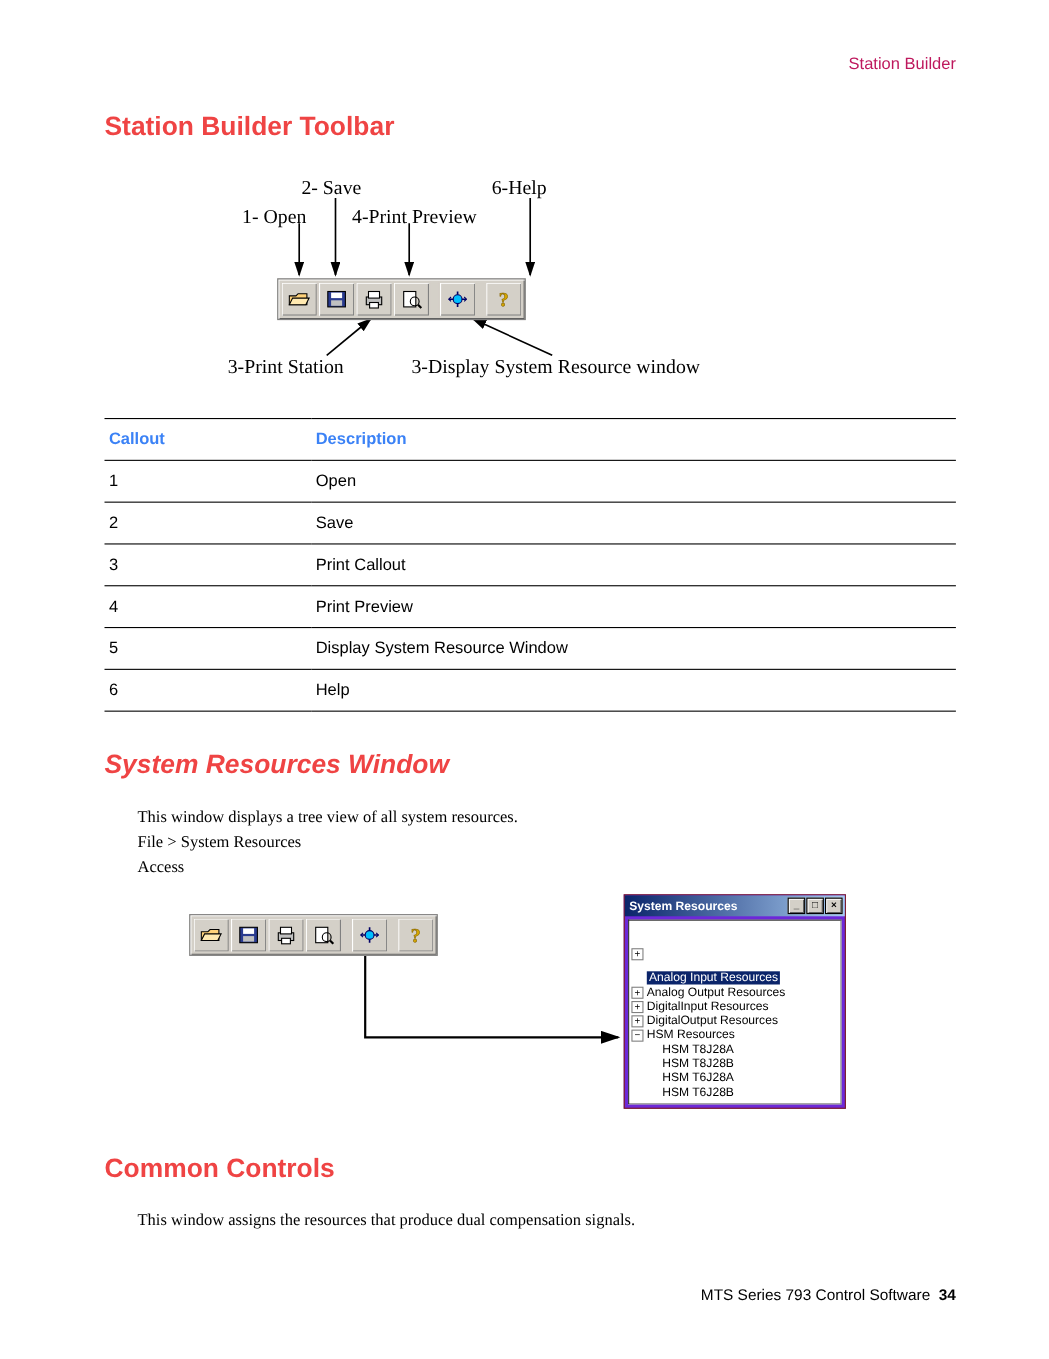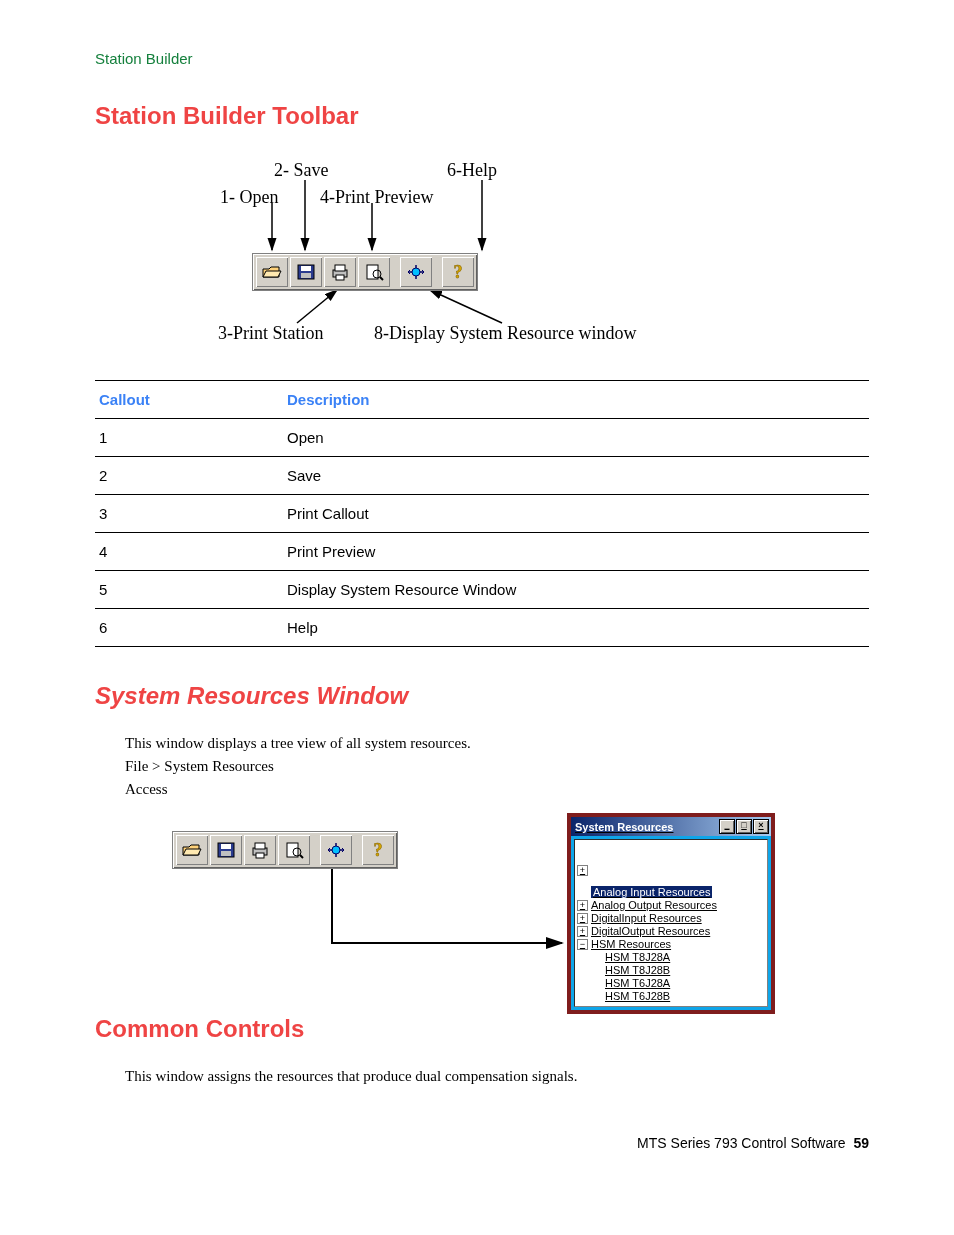--- a/index.html
+++ b/index.html
@@ -8,21 +8,22 @@
     width: 954px;
     font-family: Arial, Helvetica, sans-serif;
     color: #000;
     background: #fff;
   }
   .page {
     padding: 50px 85px 40px 95px;
     box-sizing: border-box;
   }
   .header-right {
-    color: #15803d;
+    text-align: right;
+    color: #be185d;
     font-size: 15px;
     margin-bottom: 35px;
   }
   h2.section {
     color: #ef4444;
     font-weight: bold;
     font-size: 24px;
     margin: 15px 0 25px 0;
   }
   
@@ -93,25 +94,24 @@
   
   .diagram2 {
     position: relative;
     width: 640px;
     height: 190px;
     margin: 15px auto 10px auto;
   }
   .sysres-win {
     position: absolute;
     width: 200px;
-    background: #0ea5e9;
-    border: 4px solid #7f1d1d;
+    background: #6d28d9;
+    border: 1px solid #7f1d1d;
     font-family: Tahoma, sans-serif;
     font-size: 11px;
-    text-decoration: underline;
   }
   .titlebar {
     background: linear-gradient(to right, #0a246a, #a6caf0);
     color: #fff;
     font-weight: bold;
     display: flex;
     align-items: center;
     justify-content: space-between;
     padding: 2px 2px 2px 4px;
   }
@@ -181,23 +181,23 @@
 
       <line x1="280" y1="25" x2="280" y2="95" stroke="#000" stroke-width="1.5" marker-end="url(#ah)"></line>
 
       <line x1="95" y1="168" x2="135" y2="135" stroke="#000" stroke-width="1.5" marker-end="url(#ah)"></line>
 
       <line x1="300" y1="168" x2="228" y2="135" stroke="#000" stroke-width="1.5" marker-end="url(#ah)"></line>
     </svg>
 
     <div class="lbl" style="left:18px; top:32px;">1- Open</div>
     <div class="lbl" style="left:72px; top:5px;">2- Save</div>
-    <div class="lbl" style="left:16px; top:168px;">3-Print Station</div>
+    <div class="lbl" style="left:5px; top:168px;">3-Print Station</div>
     <div class="lbl" style="left:118px; top:32px;">4-Print Preview</div>
-    <div class="lbl" style="left:172px; top:168px;">8-Display System Resource window</div>
+    <div class="lbl" style="left:172px; top:168px;">3-Display System Resource window</div>
     <div class="lbl" style="left:245px; top:5px;">6-Help</div>
 
     <div class="toolbar" style="left:50px; top:98px;">
       <div class="tbutton">
         <svg width="20" height="18">
             <path d="M1 6 L7 6 L9 4 L17 4 L17 14 L1 14 Z" fill="#ffd27a" stroke="#000"></path>
             <path d="M4 8 L19 8 L16 14 L1 14 Z" fill="#ffe9b0" stroke="#000"></path>
           </svg>
       </div>
       <div class="tbutton">
@@ -372,21 +372,21 @@
         <div class="tree-row indent2">
             <span>HSM T6J28A</span>
           </div>
         <div class="tree-row indent2">
             <span>HSM T6J28B</span>
           </div>
       </div>
     </div>
   </div>
 
-  <h2 class="section" style="margin-top:12px;">Common Controls</h2>
+  <h2 class="section" style="margin-top:46px;">Common Controls</h2>
   <div class="body-text">This window assigns the resources that produce dual compensation signals.</div>
 
   <div class="footer">
     <span>MTS Series 793 Control Software</span>&nbsp;
-    <span class="pg">59</span>
+    <span class="pg">34</span>
   </div>
 
 </div>
 
 </body></html>

